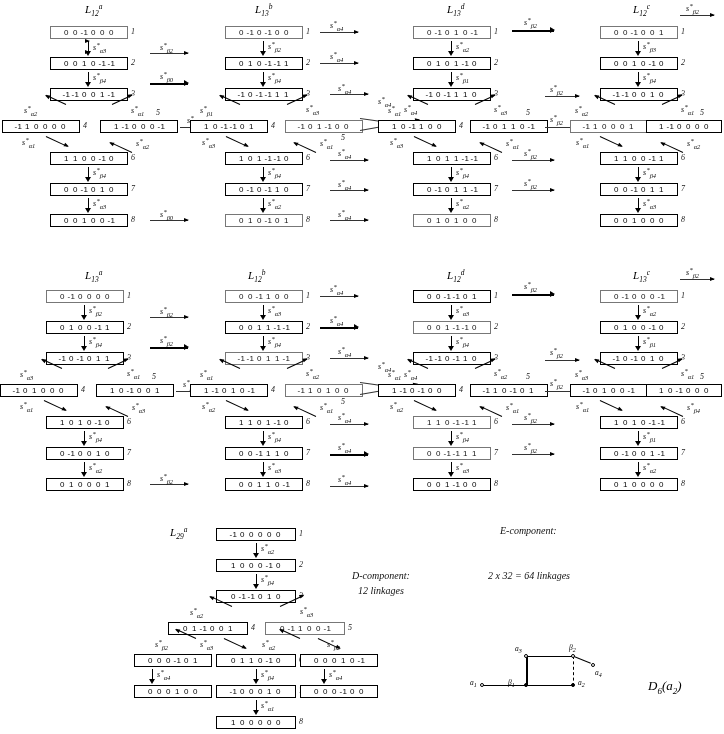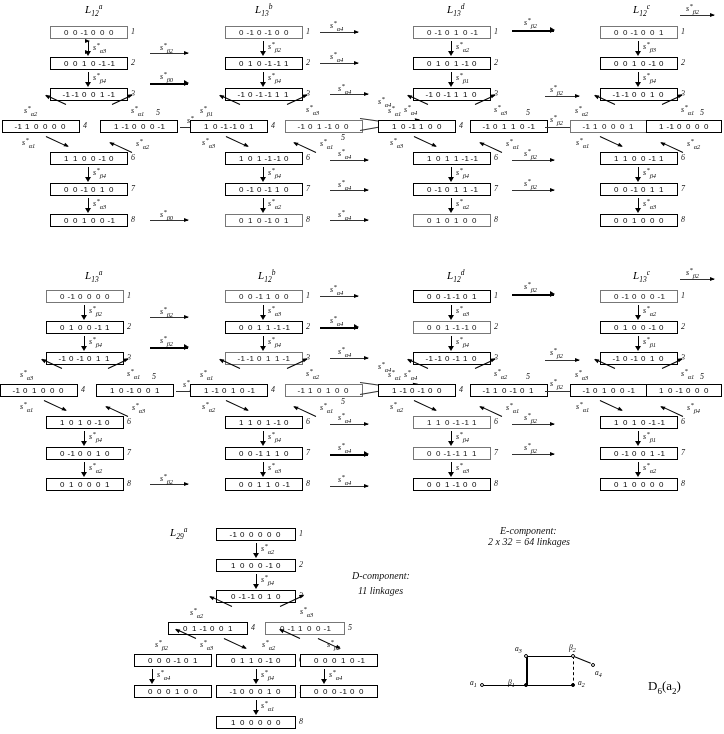--- a/index.html
+++ b/index.html
@@ -85,21 +85,21 @@
   }
 
   
   .figwrap{position:absolute;}
   .fignode{position:absolute;width:4px;height:4px;border:1px solid #000;border-radius:50%;background:#fff;box-sizing:border-box;}
   .fignode.filled{background:#000;}
   .figedge{position:absolute;background:#000;}
   .figedge.dash{background:none;border-left:1.3px dashed #000;width:0;}
   .figlab{position:absolute;font-family:"Liberation Serif", serif;font-style:italic;font-size:7.5px;}
   .figlab .sb{font-size:6px;vertical-align:-2px;}
-  .figtitle{position:absolute;font-family:"Liberation Serif", serif;font-size:13px;text-align:center;}
+  .figtitle{position:absolute;font-family:"Liberation Serif", serif;font-style:italic;font-size:13px;text-align:center;}
   .figtitle .sb{font-size:9px;vertical-align:-4px;}
 </style>
 </head>
 <body>
 
 <div class="canvas">
 
   <div class="famlabel" style="left:85px;top:2px;"><span>L</span><span class="sub">12</span><span class="sup">a</span></div>
 
   <div class="node grey" style="left:50px;top:26px;width:78px;">
@@ -740,21 +740,21 @@
 
   <div class="arr thin" style="left:150px;top:317px;width:38px;"></div>
   <div class="slabel" style="left:160px;top:305px;">s<span class="st">*</span><span class="sb">β2</span></div>
   <div class="arr thick" style="left:150px;top:347px;width:38px;"></div>
   <div class="slabel" style="left:160px;top:334px;">s<span class="st">*</span><span class="sb">β2</span></div>
   <div class="arr thin" style="left:176px;top:391px;width:32px;"></div>
   <div class="slabel" style="left:183px;top:378px;">s<span class="st">*</span><span class="sb">β2</span></div>
   <div class="arr thin" style="left:150px;top:484px;width:38px;"></div>
   <div class="slabel" style="left:160px;top:472px;">s<span class="st">*</span><span class="sb">β2</span></div>
 
-  <div class="famlabel" style="left:258px;top:268px;"><span>L</span><span class="sub">12</span><span class="sup">b</span></div>
+  <div class="famlabel" style="left:248px;top:268px;"><span>L</span><span class="sub">12</span><span class="sup">b</span></div>
 
   <div class="node grey" style="left:225px;top:290px;width:78px;">
       <span class="cells">
         <span>0</span>
         <span>0</span>
         <span>-1</span>
         <span>1</span>
         <span>0</span>
         <span>0</span>
       </span>
@@ -1303,24 +1303,24 @@
         <span>0</span>
         <span>0</span>
         <span>0</span>
         <span>0</span>
         <span>0</span>
       </span>
     </div>
   <div class="idx" style="left:299px;top:717px;">8</div>
 
   <div class="caption" style="left:352px;top:570px;">D-component:</div>
-  <div class="caption" style="left:358px;top:585px;">11 linkages</div>
+  <div class="caption" style="left:358px;top:585px;">12 linkages</div>
 
   <div class="caption" style="left:500px;top:525px;">E-component:</div>
-  <div class="caption" style="left:488px;top:536px;">2 x 32 = 64 linkages</div>
+  <div class="caption" style="left:488px;top:570px;">2 x 32 = 64 linkages</div>
 
   <div class="figwrap" style="left:470px;top:640px;width:180px;height:70px;">
 
     <div class="figedge" style="left:12px;top:45px;width:46px;height:1.4px;"></div>
     <div class="figedge" style="left:56px;top:17px;width:1.6px;height:29px;"></div>
     <div class="figedge" style="left:56px;top:16px;width:48px;height:1.4px;"></div>
     <div class="figedge dash" style="left:103px;top:16px;height:30px;"></div>
     <div class="figedge" style="left:56px;top:45px;width:48px;height:1.4px;"></div>
     <div class="figedge" style="left:104px;top:16px;width:18px;height:1.1px;transform:rotate(22deg);transform-origin:0 50%;"></div>
 

